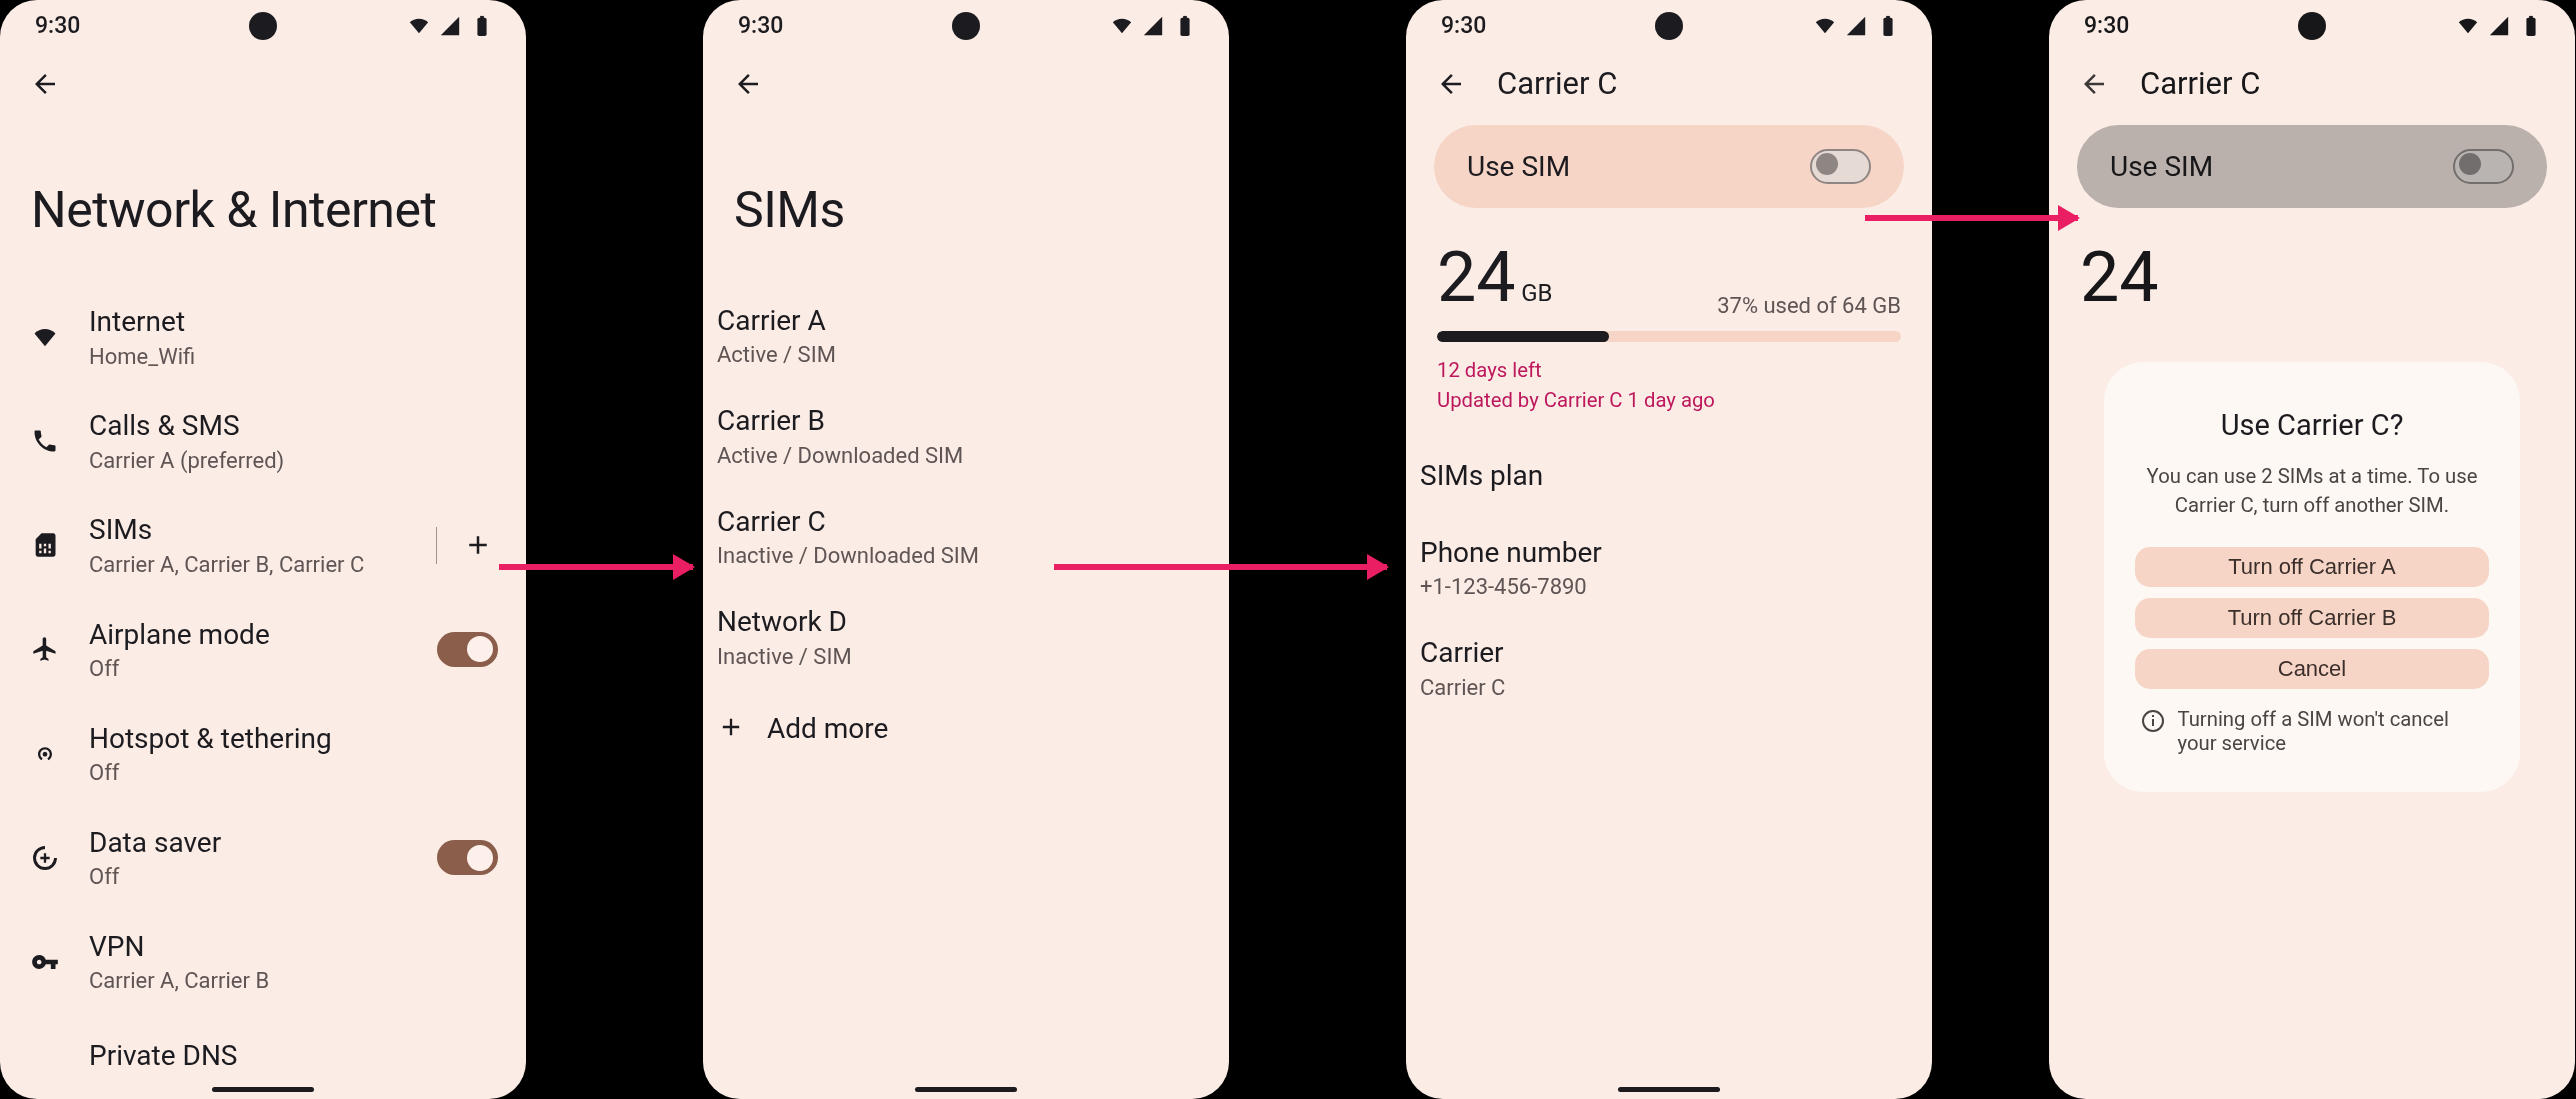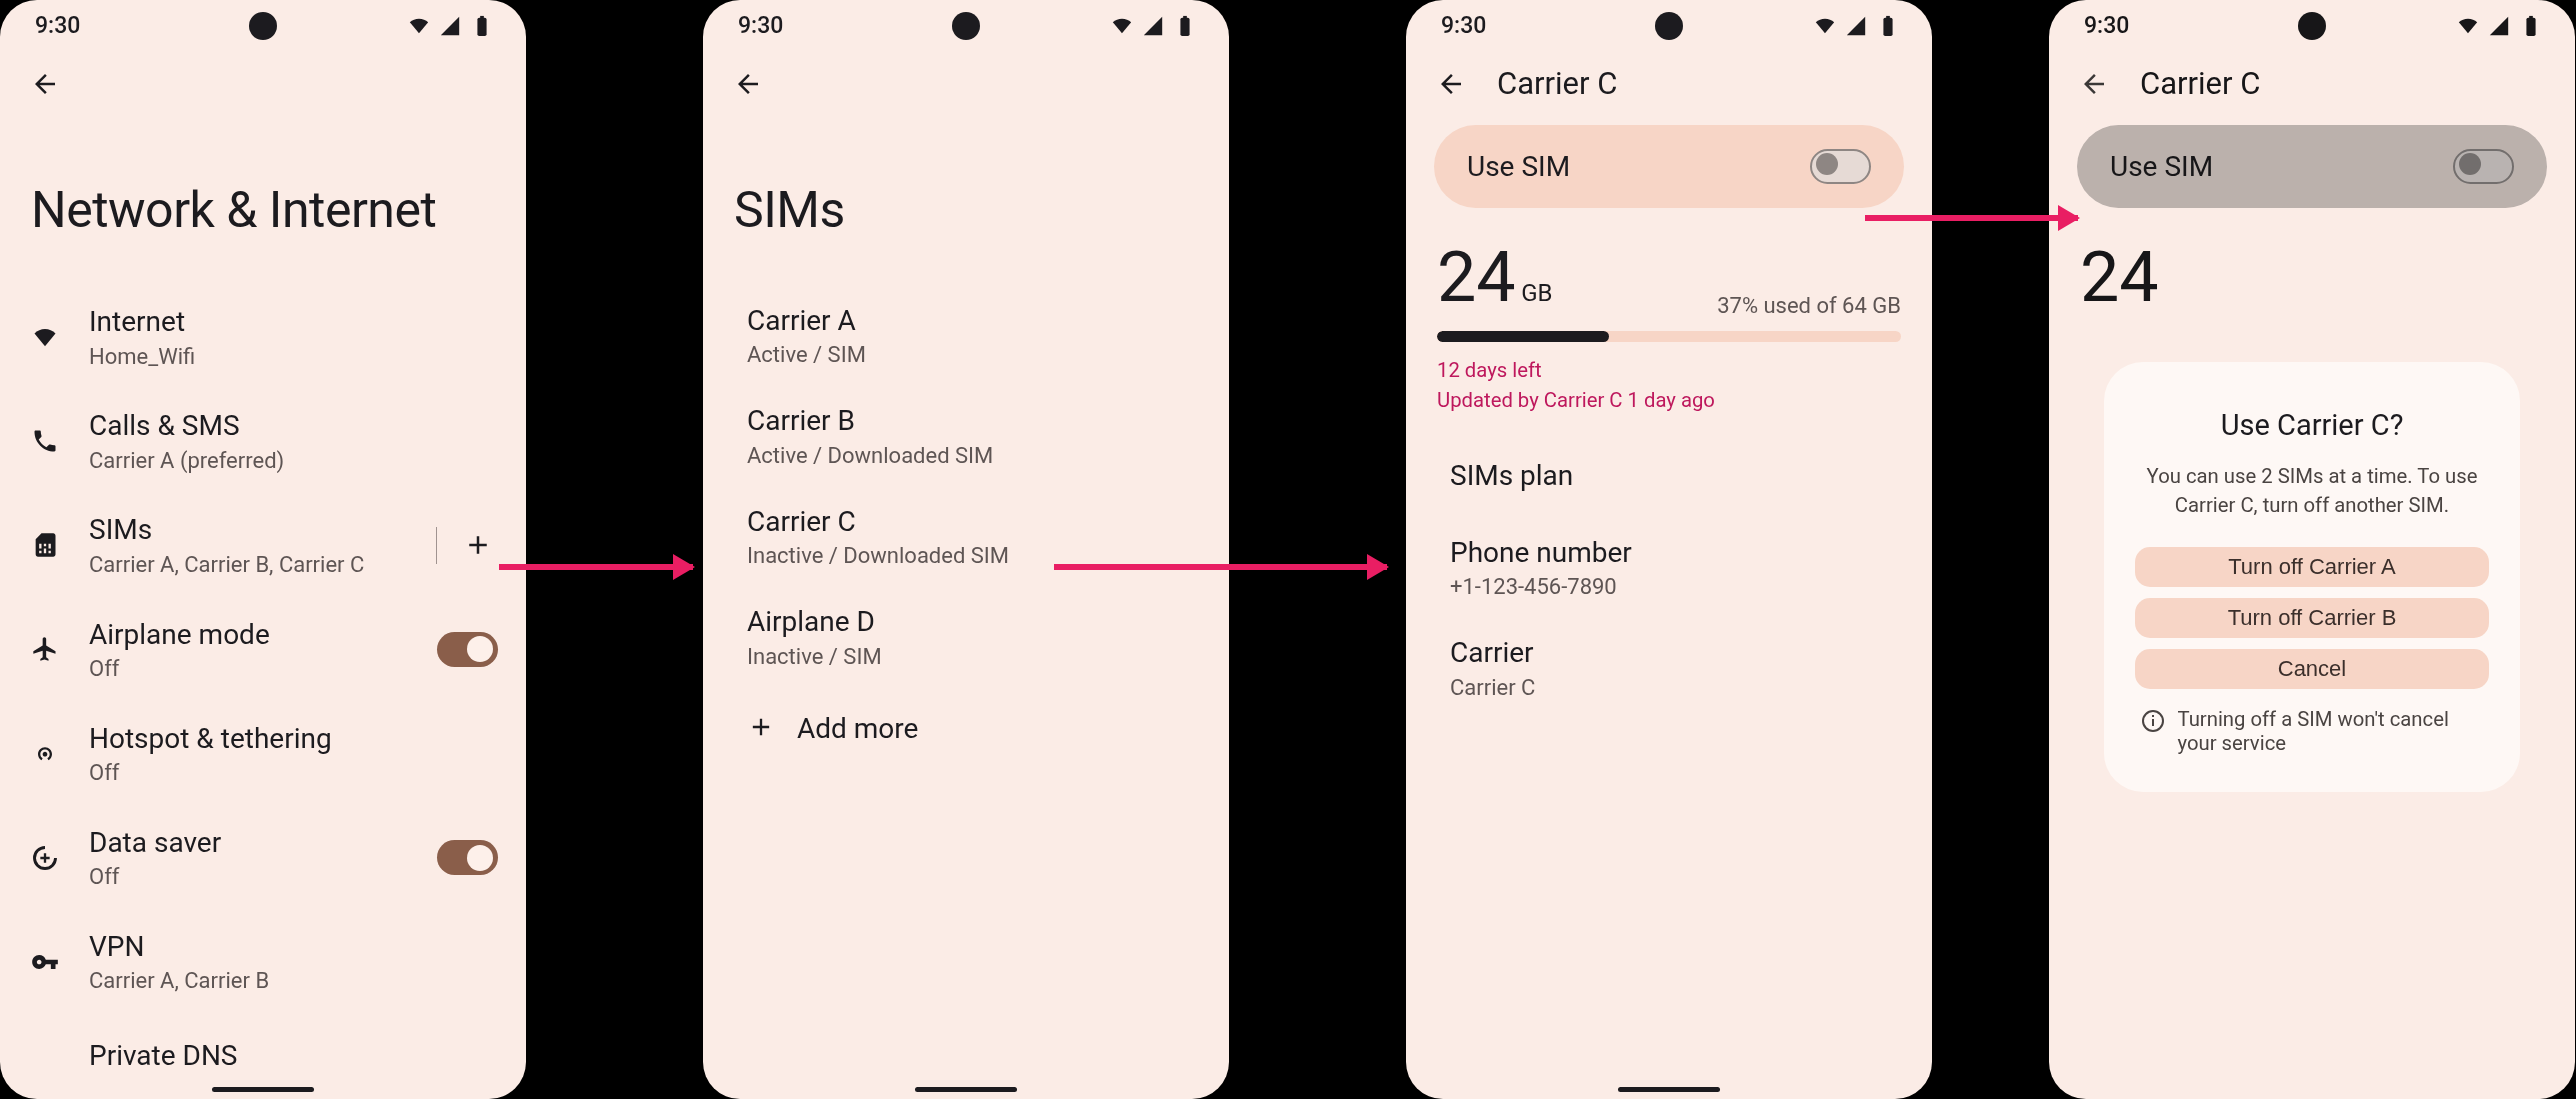--- a/index.html
+++ b/index.html
@@ -84,21 +84,21 @@
     color: #1c1b1f;
     min-height: 83px;
   }
   .list-item.indent0 .lead-icon { width: 33px; display:flex; justify-content:center; }
   .li-text { flex: 1; display:flex; flex-direction:column; gap: 5.5px; }
   .li-title { font-size: 28px; font-weight: 400; }
   .li-sub { font-size: 22px; color: #5e5554; }
   .li-trail { display:flex; align-items:center; gap: 11px; }
   .li-div { width: 0.9px; height: 37px; background: #a09390; margin-right: 9.2px;}
 
-  .list-item.simple { padding: 18.5px 0 18.5px 0; margin: 0 44px; }
+  .list-item.simple { padding: 18.5px 0 18.5px 0; margin: 0 14px; }
   .list-item.simple .li-title { font-size: 28px; }
   .list-item.simple .li-sub { font-size: 22px; }
 
   .plus-icon { width: 41px; height: 41px; display:flex; align-items:center; justify-content:center; font-size: 37px; }
 
   
   .toggle {
     width: 61px; height: 35px; border-radius: 18.5px;
     position: relative; background: #8a5e4a;
   }
@@ -358,21 +358,21 @@
         </div>
     </div>
     <div class="list-item simple">
       <div class="li-text">
           <span class="li-title">Carrier C</span>
           <span class="li-sub">Inactive / Downloaded SIM</span>
         </div>
     </div>
     <div class="list-item simple">
       <div class="li-text">
-          <span class="li-title">Airplane D</span>
+          <span class="li-title">Network D</span>
           <span class="li-sub">Inactive / SIM</span>
         </div>
     </div>
     <div class="list-item simple" style="gap:22px;">
       <span><svg width="28" height="28" viewBox="0 0 24 24">
             <path fill="#1c1b1f" d="M19 13h-6v6h-2v-6H5v-2h6V5h2v6h6v2z"></path>
           </svg></span>
       <span class="li-title">Add more</span>
     </div>
   </div>

